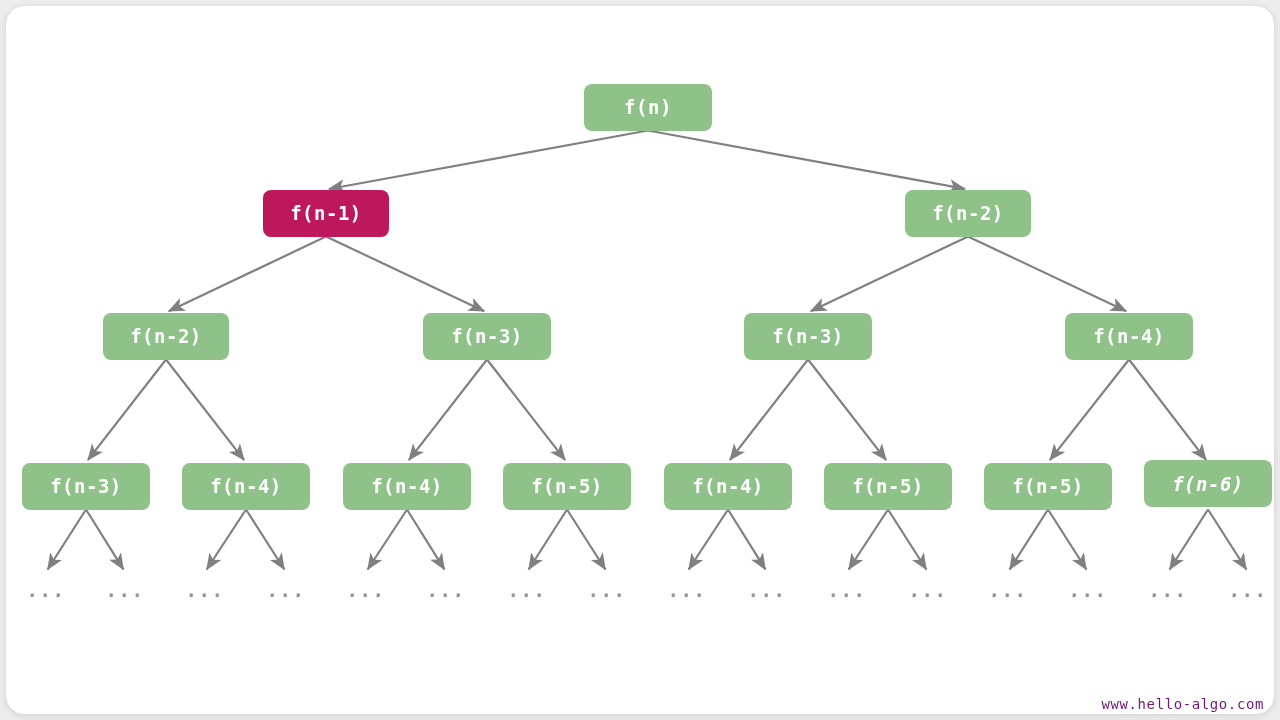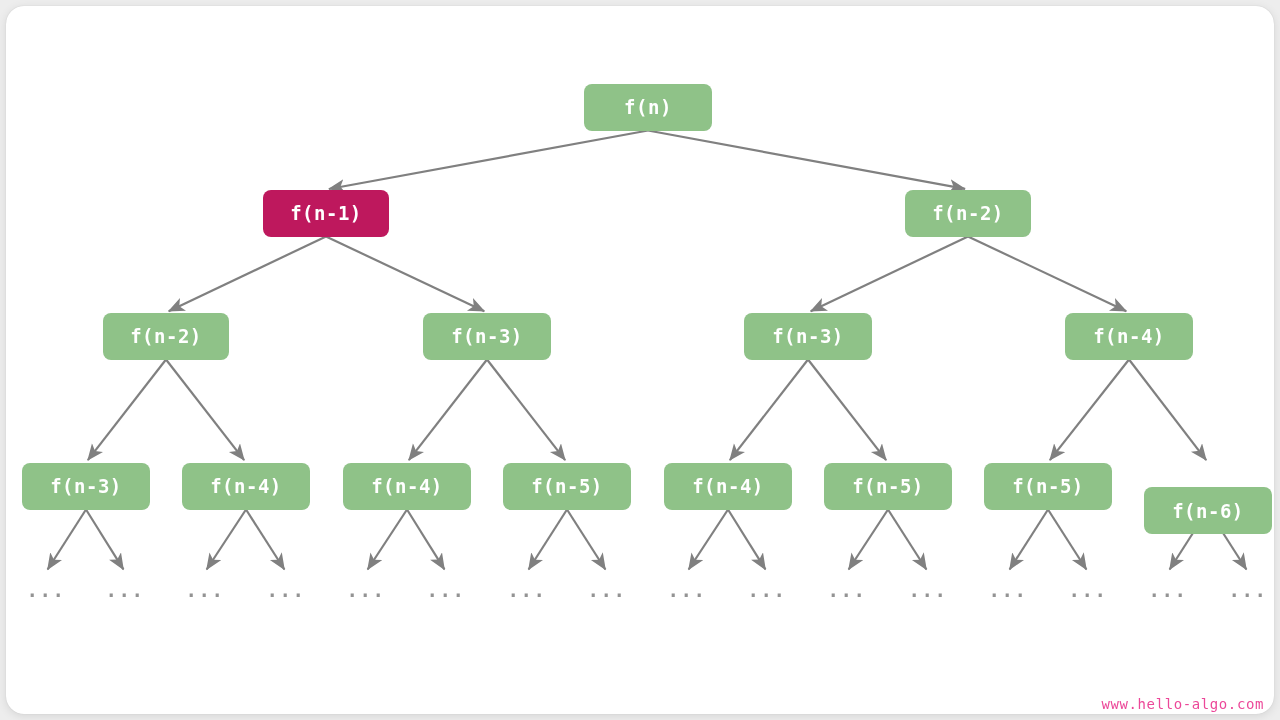--- a/index.html
+++ b/index.html
@@ -130,36 +130,36 @@
         <div class="node" style="left: 417px; top: 306.5px; width: 128px; height: 47px; background: rgb(143, 194, 136); color: rgb(255, 255, 255);">f(n-3)</div>
         <div class="node" style="left: 738px; top: 306.5px; width: 128px; height: 47px; background: rgb(143, 194, 136); color: rgb(255, 255, 255);">f(n-3)</div>
         <div class="node" style="left: 1059px; top: 306.5px; width: 128px; height: 47px; background: rgb(143, 194, 136); color: rgb(255, 255, 255);">f(n-4)</div>
         <div class="node" style="left: 16px; top: 456.5px; width: 128px; height: 47px; background: rgb(143, 194, 136); color: rgb(255, 255, 255);">f(n-3)</div>
         <div class="node" style="left: 176px; top: 456.5px; width: 128px; height: 47px; background: rgb(143, 194, 136); color: rgb(255, 255, 255);">f(n-4)</div>
         <div class="node" style="left: 337px; top: 456.5px; width: 128px; height: 47px; background: rgb(143, 194, 136); color: rgb(255, 255, 255);">f(n-4)</div>
         <div class="node" style="left: 497px; top: 456.5px; width: 128px; height: 47px; background: rgb(143, 194, 136); color: rgb(255, 255, 255);">f(n-5)</div>
         <div class="node" style="left: 658px; top: 456.5px; width: 128px; height: 47px; background: rgb(143, 194, 136); color: rgb(255, 255, 255);">f(n-4)</div>
         <div class="node" style="left: 818px; top: 456.5px; width: 128px; height: 47px; background: rgb(143, 194, 136); color: rgb(255, 255, 255);">f(n-5)</div>
         <div class="node" style="left: 978px; top: 456.5px; width: 128px; height: 47px; background: rgb(143, 194, 136); color: rgb(255, 255, 255);">f(n-5)</div>
-        <div class="node" style="left: 1138px; top: 481px; width: 128px; height: 47px; background: rgb(143, 194, 136); color: rgb(255, 255, 255);">f(n-6)</div>
+        <div class="node" style="left: 1138px; top: 454px; width: 128px; height: 47px; background: rgb(143, 194, 136); color: rgb(255, 255, 255); font-style: italic;">f(n-6)</div>
       </div>
     <div id="ellipsis-layer">
         <div class="ellipsis" style="left: 40px; top: 573px; color: rgb(147, 147, 147);">...</div>
         <div class="ellipsis" style="left: 119px; top: 573px; color: rgb(147, 147, 147);">...</div>
         <div class="ellipsis" style="left: 199px; top: 573px; color: rgb(147, 147, 147);">...</div>
         <div class="ellipsis" style="left: 280px; top: 573px; color: rgb(147, 147, 147);">...</div>
         <div class="ellipsis" style="left: 360px; top: 573px; color: rgb(147, 147, 147);">...</div>
         <div class="ellipsis" style="left: 440px; top: 573px; color: rgb(147, 147, 147);">...</div>
         <div class="ellipsis" style="left: 521px; top: 573px; color: rgb(147, 147, 147);">...</div>
         <div class="ellipsis" style="left: 601px; top: 573px; color: rgb(147, 147, 147);">...</div>
         <div class="ellipsis" style="left: 681px; top: 573px; color: rgb(147, 147, 147);">...</div>
         <div class="ellipsis" style="left: 761px; top: 573px; color: rgb(147, 147, 147);">...</div>
         <div class="ellipsis" style="left: 841px; top: 573px; color: rgb(147, 147, 147);">...</div>
         <div class="ellipsis" style="left: 922px; top: 573px; color: rgb(147, 147, 147);">...</div>
         <div class="ellipsis" style="left: 1002px; top: 573px; color: rgb(147, 147, 147);">...</div>
         <div class="ellipsis" style="left: 1082px; top: 573px; color: rgb(147, 147, 147);">...</div>
         <div class="ellipsis" style="left: 1162px; top: 573px; color: rgb(147, 147, 147);">...</div>
         <div class="ellipsis" style="left: 1242px; top: 573px; color: rgb(147, 147, 147);">...</div>
       </div>
 
-    <div id="watermark" style="color: #ec4899;">www.hello-algo.com</div>
+    <div id="watermark" style="color: #701a75;">www.hello-algo.com</div>
   </div>
 </div>
 
 </body></html>

